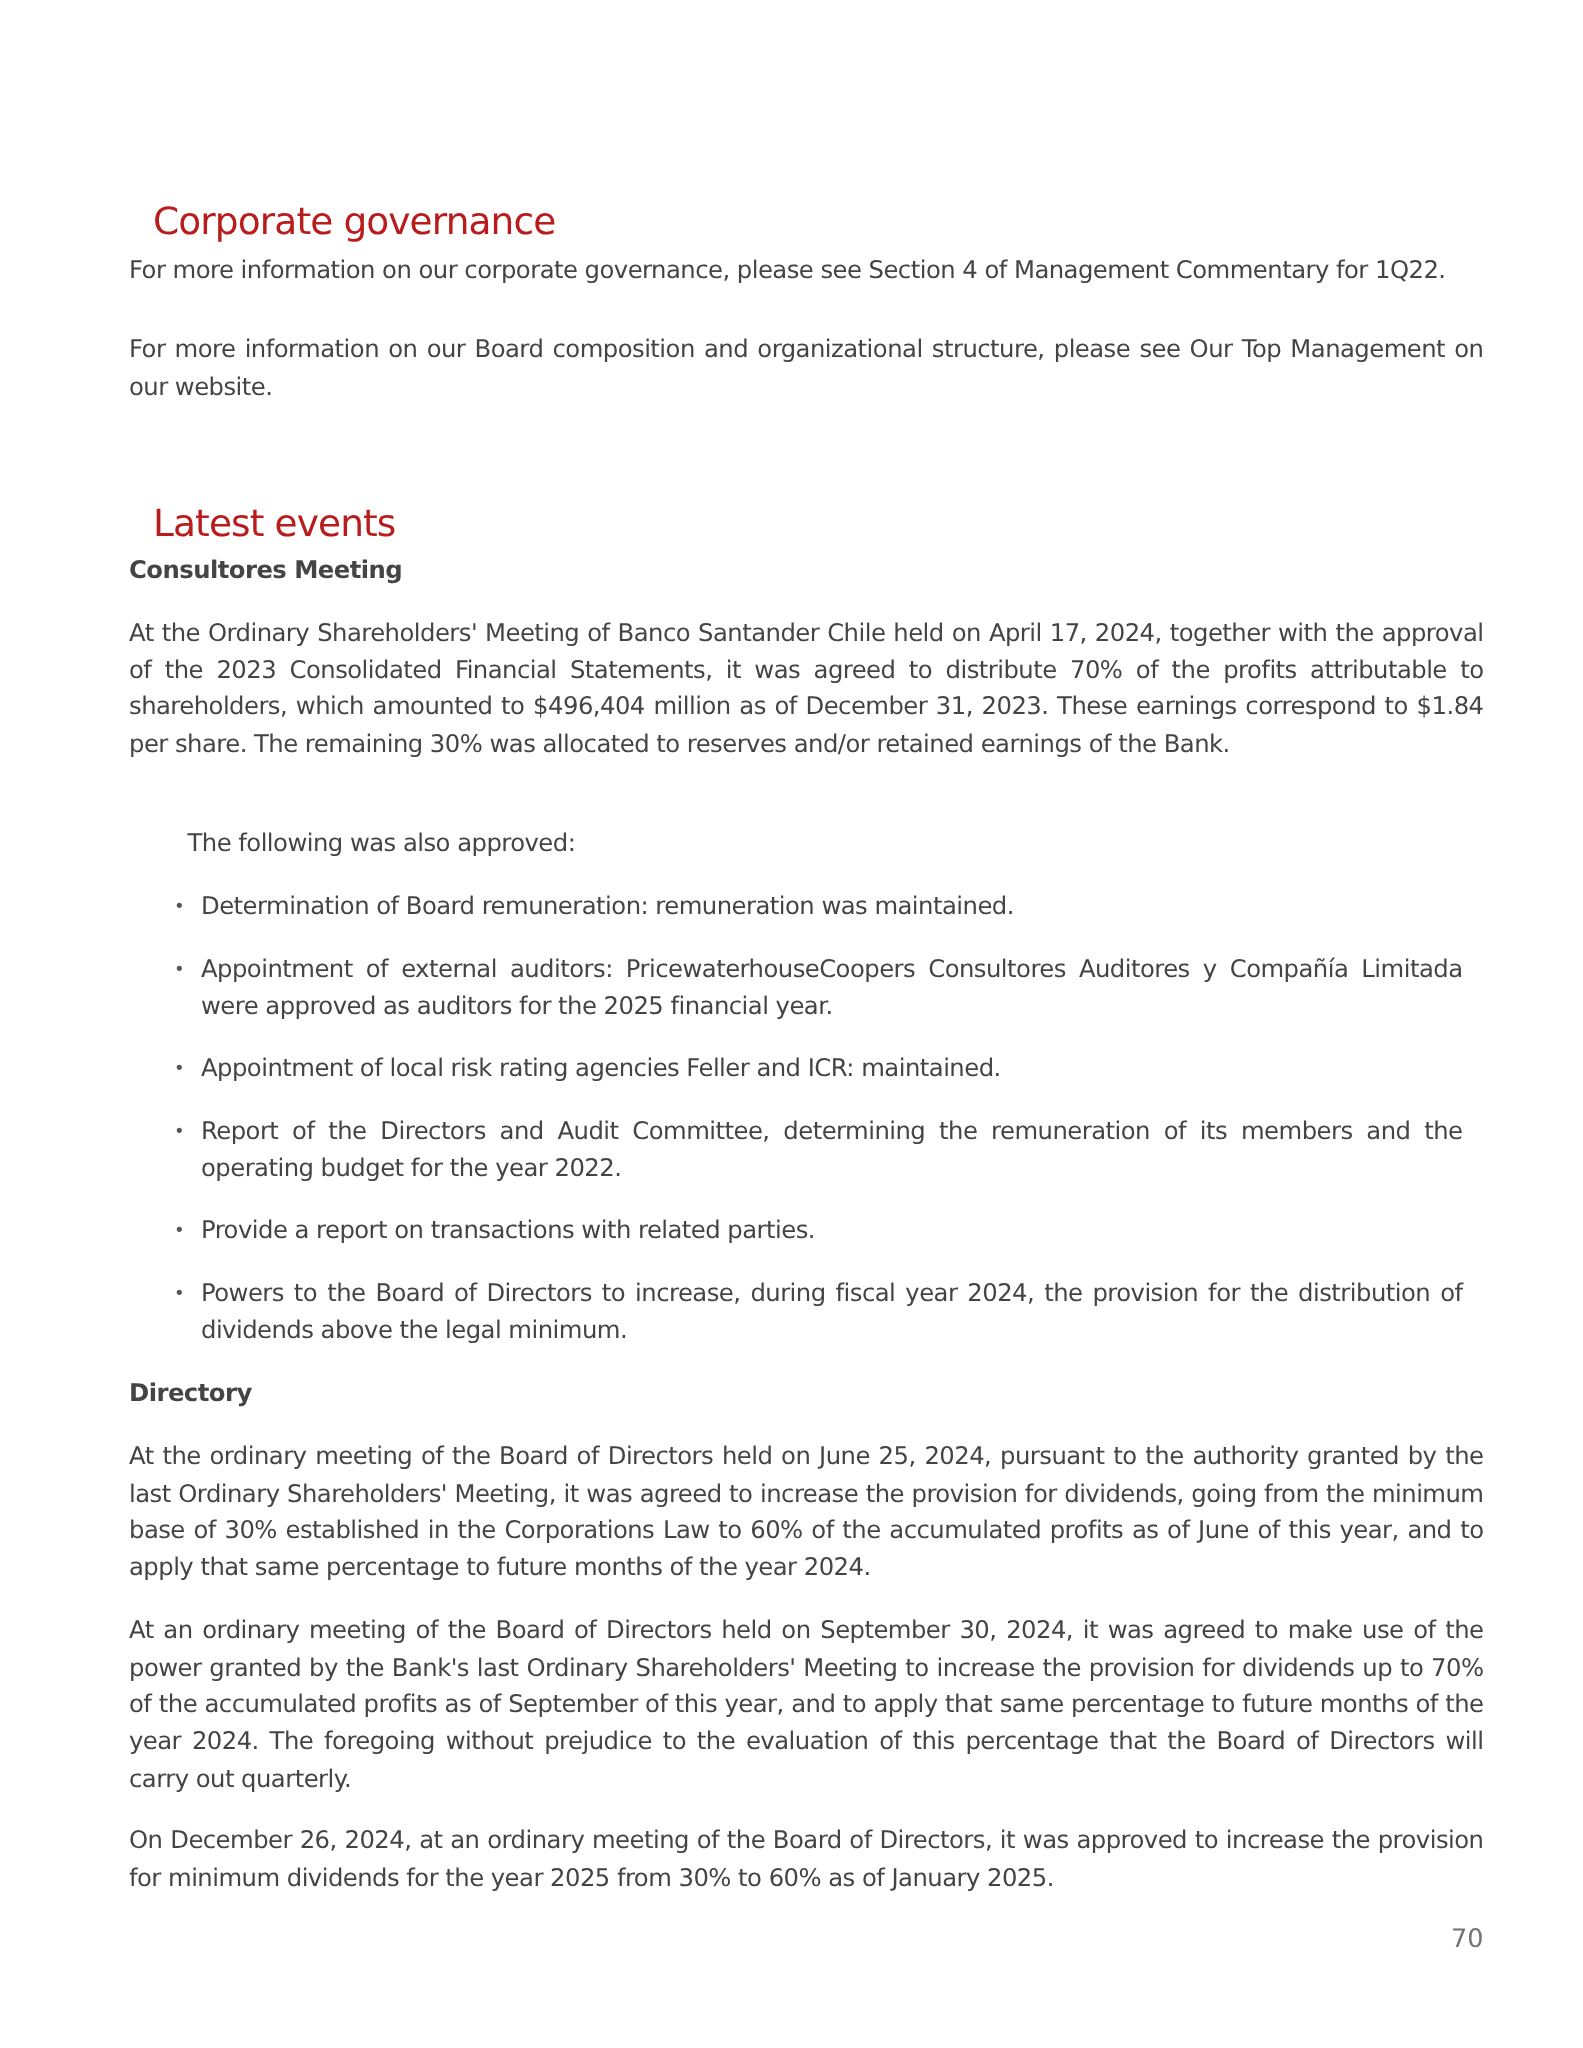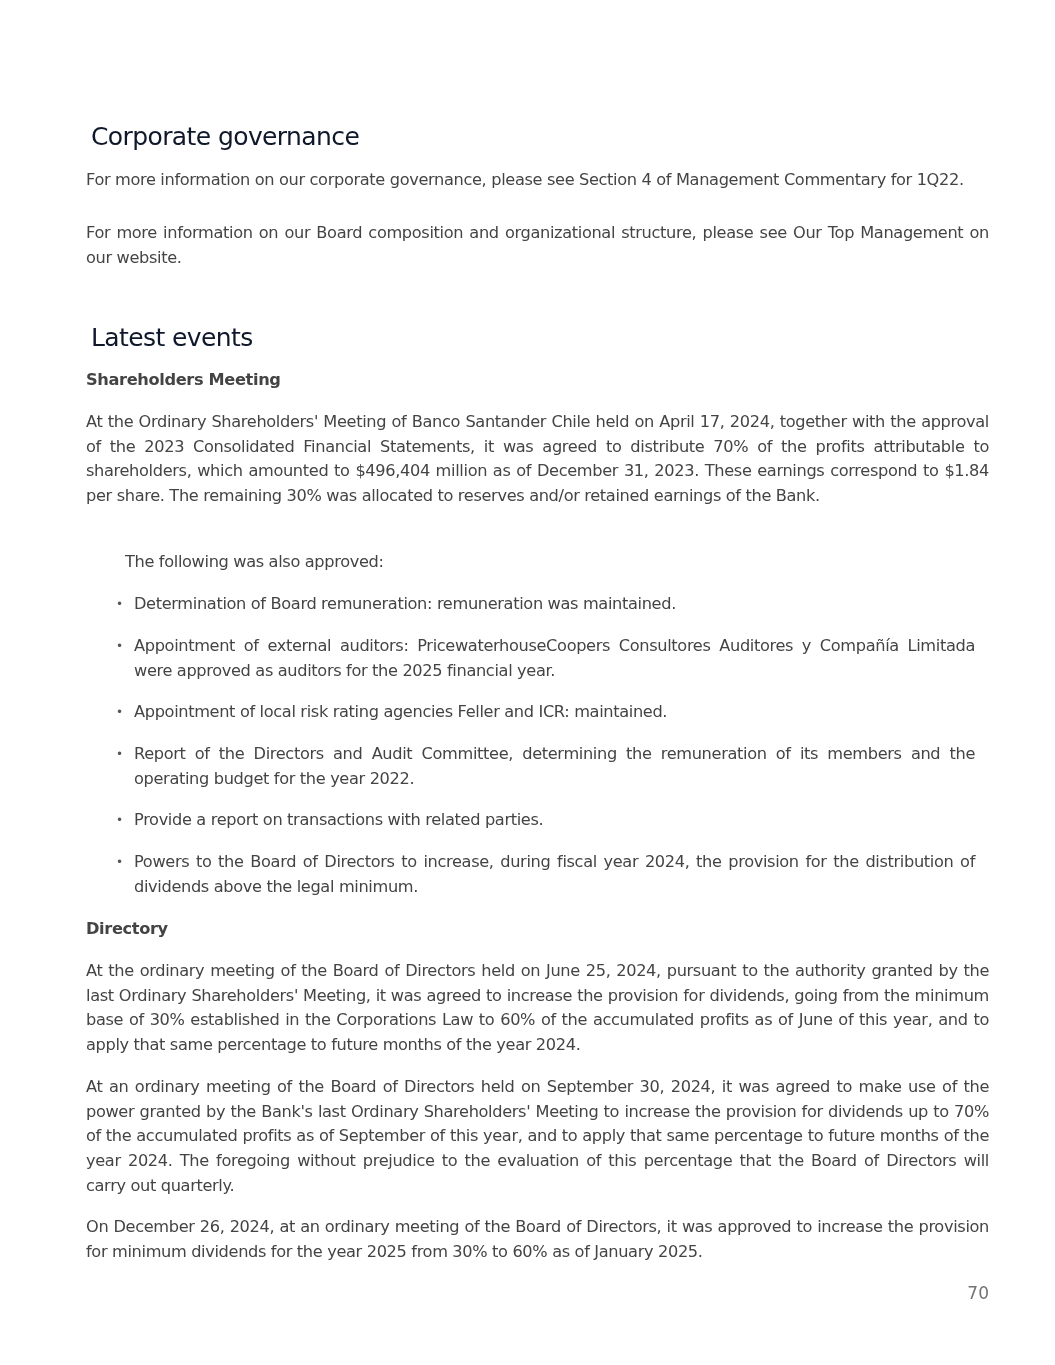--- a/index.html
+++ b/index.html
@@ -15,26 +15,26 @@
       font-family: "DejaVu Sans", sans-serif;
       color: #444444;
     }
     .page {
       position: absolute;
       left: 86px;
       top: 0;
       width: 903px;
     }
     .section-title {
-      color: #0f172a;
+      color: #b91c1c;
       font-family: "DejaVu Sans", sans-serif;
       font-size: 25px;
       font-weight: normal;
       letter-spacing: -0.6px;
-      margin: 5px;
+      margin: 16px;
       line-height: 30px;
       position: absolute;
       left: 0;
     }
     .para {
       font-size: 16.2px;
       line-height: 24.7px;
       margin: 0;
       text-align: justify;
       letter-spacing: -0.35px;
@@ -97,21 +97,21 @@
 <div class="page">
 
   <h2 class="section-title" style="top:117px;">Corporate governance</h2>
 
   <p class="para" style="top:168px;">For more information on our corporate governance, please see Section 4 of Management Commentary for 1Q22.</p>
 
   <p class="para" style="top:221px;">For more information on our Board composition and organizational structure, please see Our Top Management on our website.</p>
 
   <h2 class="section-title" style="top:318px;">Latest events</h2>
 
-  <div class="subhead" style="top:368px;">Shareholders Meeting</div>
+  <div class="subhead" style="top:368px;">Consultores Meeting</div>
 
   <p class="para" style="top:410px;">At the Ordinary Shareholders' Meeting of Banco Santander Chile held on April 17, 2024, together with the approval of the 2023 Consolidated Financial Statements, it was agreed to distribute 70% of the profits attributable to shareholders, which amounted to $496,404 million as of December 31, 2023. These earnings correspond to $1.84 per share. The remaining 30% was allocated to reserves and/or retained earnings of the Bank.</p>
 
   <p class="para" style="top:550px;margin-left:39px;">The following was also approved:</p>
 
   <ul class="bullet-list">
     <li class="bullet-item" style="top:592px;">
       <span class="bullet-dot">•</span>
       <span class="bullet-text">Determination of Board remuneration: remuneration was maintained.</span>
     </li>

